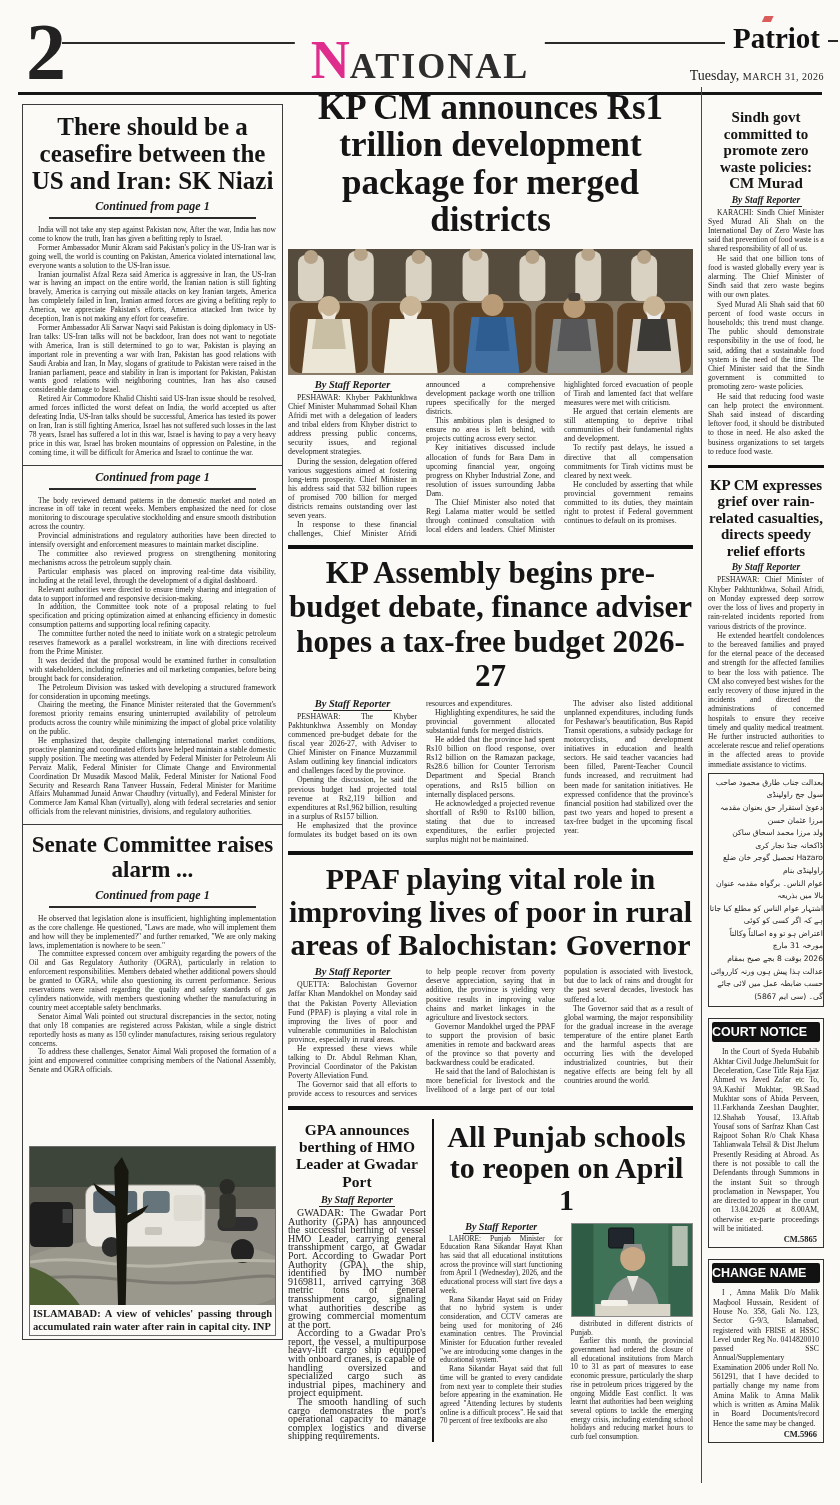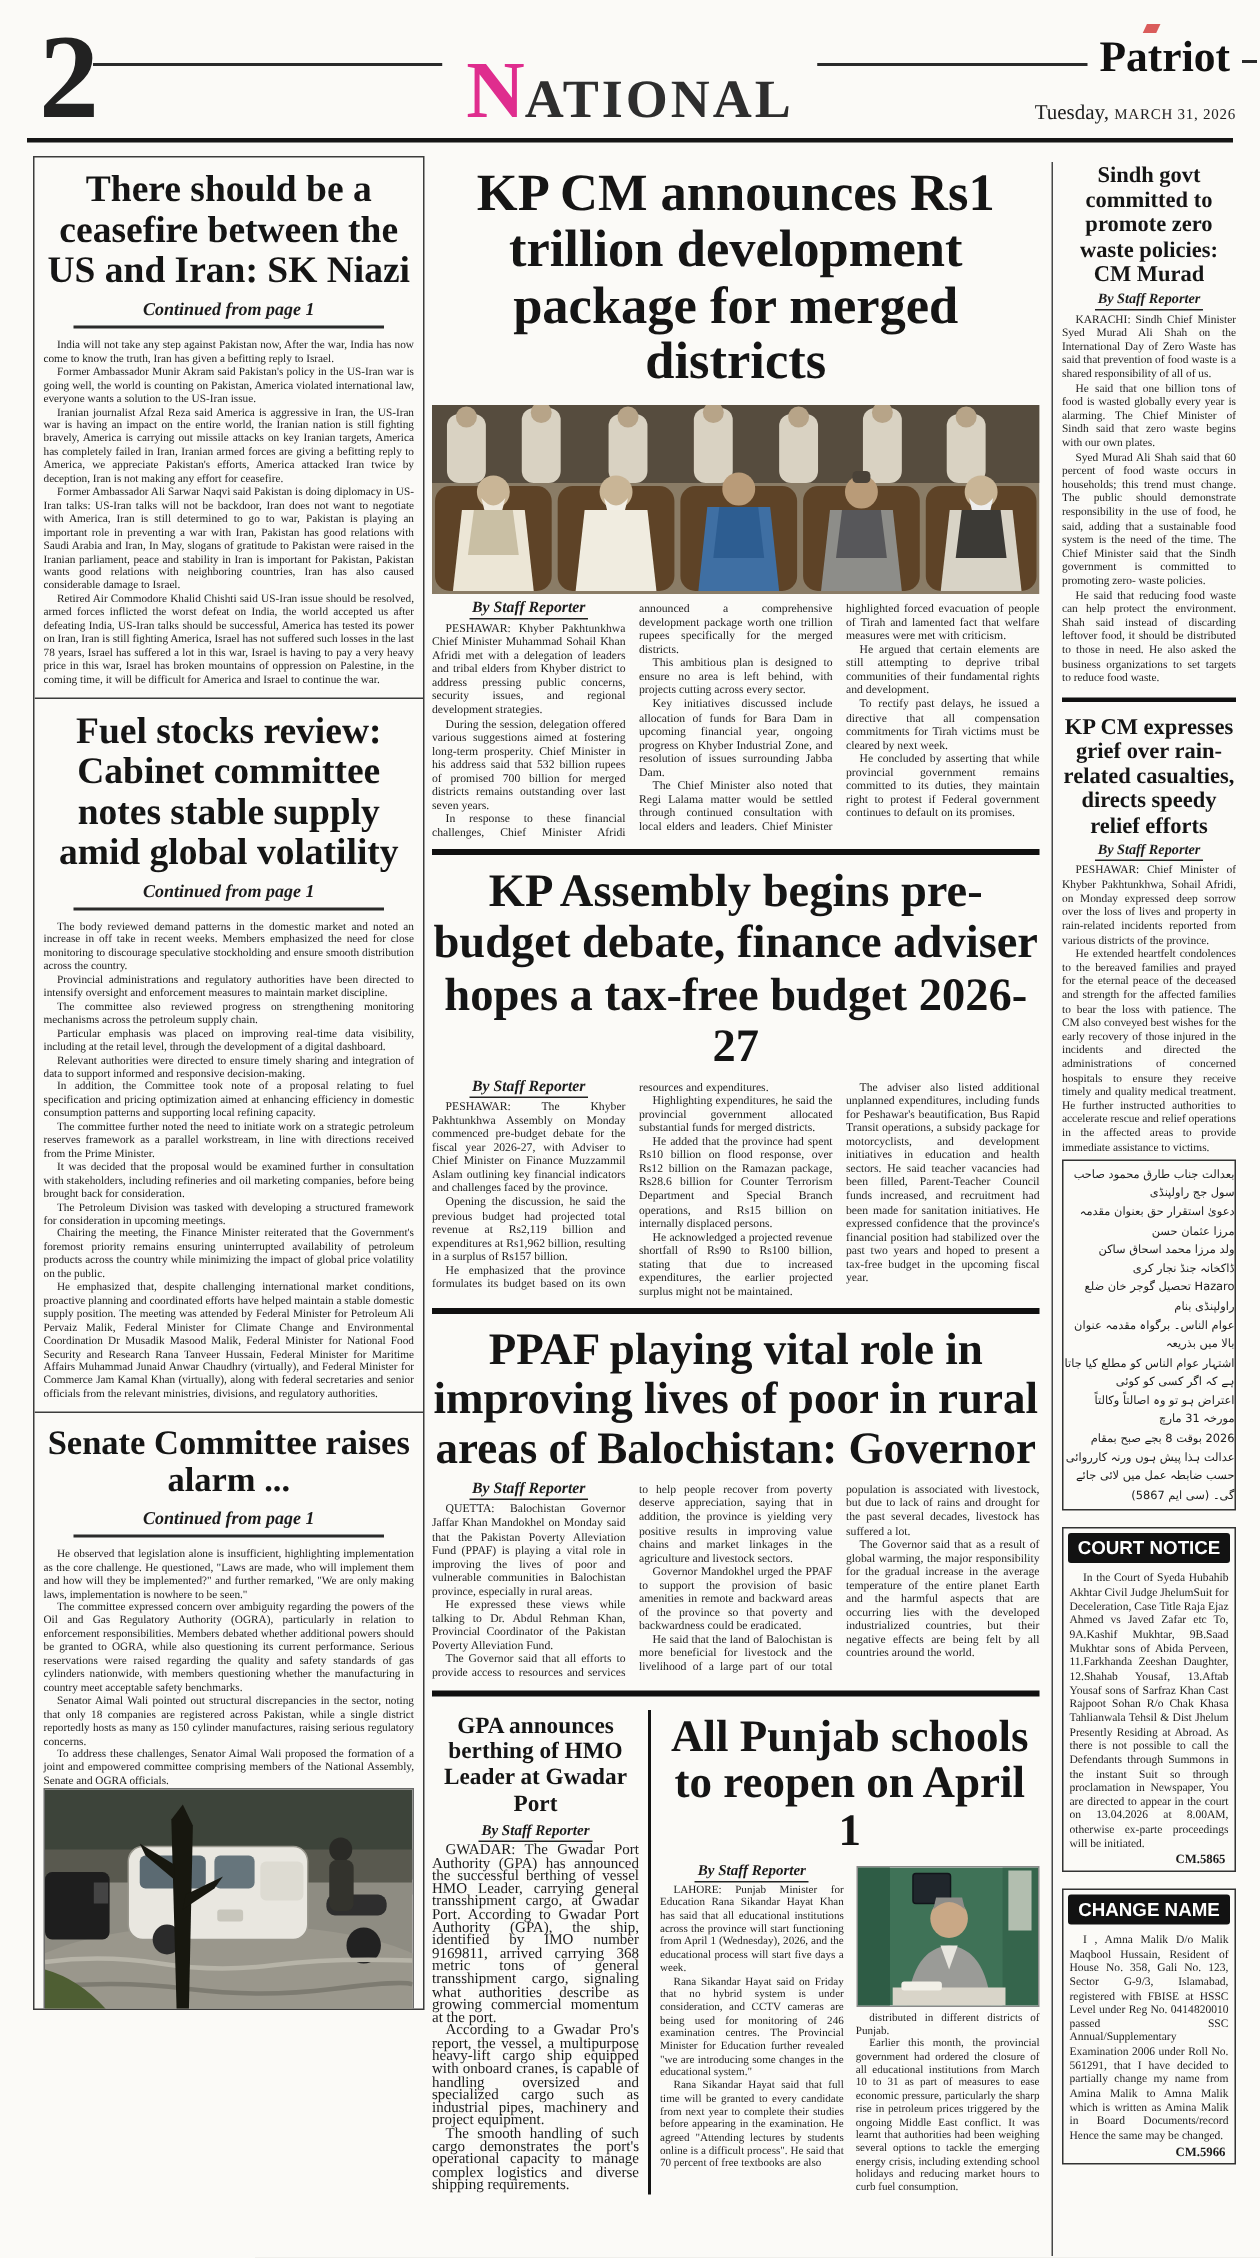--- a/index.html
+++ b/index.html
@@ -30,21 +30,21 @@
   
   #left{position:absolute;left:22px;top:104px;width:261px;height:1236px;border:1.5px solid #3c3c3c;
         box-sizing:border-box;padding:2px 6px 3px;display:flex;flex-direction:column;overflow:hidden;}
   .h-left{font-size:25px;line-height:1.08;margin:6px 2px 5px;}
   .body-left{font-size:7.5px;line-height:8.9px;}
   .left-divider{border-top:1.5px solid #3c3c3c;margin:7px -6px 2px;}
   .photo-box{margin-top:auto;border:1px solid #6b6b6b;flex-shrink:0;}
   .photo-box svg{display:block;width:100%;height:158px;}
   .photo-caption{font-weight:bold;font-size:10.5px;line-height:1.18;padding:3px 3px 2px;text-align:justify;}
   
-  #mid{position:absolute;left:288px;top:108px;width:414px;height:1396px;box-sizing:border-box;
+  #mid{position:absolute;left:288px;top:87px;width:414px;height:1396px;box-sizing:border-box;
         padding:0 8px 0 0;border-right:1.5px solid #474747;overflow:hidden;}
   .h-kpcm{font-size:35px;line-height:1.07;margin:2px 0 10px;}
   .mid-photo svg{display:block;width:100%;height:126px;}
   .cols3{column-count:3;column-gap:9px;font-size:7.8px;line-height:9.1px;margin-top:5px;}
   .cols3 .byline{font-size:10.5px;margin:0 0 4px;}
   .thick-rule{height:4px;background:#101010;margin:7px 0;}
   .h-assembly{font-size:31px;line-height:1.1;margin:2px 0 6px;}
   .h-ppaf{font-size:30px;line-height:1.1;margin:2px 0 6px;}
   .bottom{display:flex;align-items:stretch;}
   .gpa{width:138px;flex-shrink:0;}
@@ -63,21 +63,21 @@
   #right{position:absolute;left:708px;top:104px;width:116px;height:1396px;overflow:hidden;}
   .h-right{font-size:15px;line-height:1.1;margin:5px 0 3px;}
   .byline-right{font-size:9.5px;margin:1px 0 3px;}
   .body-right{font-size:7.6px;line-height:9.2px;}
   .right-rule{height:3px;background:#101010;margin:9px 0;}
   .urdu-box{border:1.5px solid #333;padding:3px 0;direction:rtl;text-align:right;
         font-family:"DejaVu Sans",sans-serif;font-size:7.6px;line-height:12.6px;margin-top:4px;}
   .urdu-box p{margin:0;text-indent:0;}
   .notice-box{border:1.5px solid #333;margin-top:11px;padding-bottom:3px;}
   .notice-header{background:#121212;color:#fff;font-family:"Liberation Sans",sans-serif;
-        font-weight:bold;font-size:12.5px;text-align:center;padding:3px 0;margin:3px 3px 5px;border-radius:2px;}
+        font-weight:bold;font-size:12.5px;padding:3px 0;margin:3px 3px 5px;border-radius:2px;}
   .notice-body{padding:0 4px;font-size:7.7px;line-height:9.3px;text-align:justify;}
   .notice-body p{margin:0;text-indent:9px;}
   .notice-ref{text-align:right;font-weight:bold;font-size:8.5px;padding:1px 6px 0;}
 </style>
 </head>
 <body>
 
 <div class="page">
 
   <div class="pagenum">2</div>
@@ -102,21 +102,20 @@
           <p>Former Ambassador Munir Akram said Pakistan's policy in the US-Iran war is going well, the world is counting on Pakistan, America violated international law, everyone wants a solution to the US-Iran issue.</p>
           <p>Iranian journalist Afzal Reza said America is aggressive in Iran, the US-Iran war is having an impact on the entire world, the Iranian nation is still fighting bravely, America is carrying out missile attacks on key Iranian targets, America has completely failed in Iran, Iranian armed forces are giving a befitting reply to America, we appreciate Pakistan's efforts, America attacked Iran twice by deception, Iran is not making any effort for ceasefire.</p>
           <p>Former Ambassador Ali Sarwar Naqvi said Pakistan is doing diplomacy in US-Iran talks: US-Iran talks will not be backdoor, Iran does not want to negotiate with America, Iran is still determined to go to war, Pakistan is playing an important role in preventing a war with Iran, Pakistan has good relations with Saudi Arabia and Iran, In May, slogans of gratitude to Pakistan were raised in the Iranian parliament, peace and stability in Iran is important for Pakistan, Pakistan wants good relations with neighboring countries, Iran has also caused considerable damage to Israel.</p>
           <p>Retired Air Commodore Khalid Chishti said US-Iran issue should be resolved, armed forces inflicted the worst defeat on India, the world accepted us after defeating India, US-Iran talks should be successful, America has tested its power on Iran, Iran is still fighting America, Israel has not suffered such losses in the last 78 years, Israel has suffered a lot in this war, Israel is having to pay a very heavy price in this war, Israel has broken mountains of oppression on Palestine, in the coming time, it will be difficult for America and Israel to continue the war.</p>
         </div>
     </div>
 
     <div class="left-divider"></div>
 
     <div>
-      <div class="headline h-left">Fuel stocks review: Cabinet committee notes stable supply amid global volatility</div>
       <div class="continued">Continued from page 1</div>
       <div class="paras body-left">
           <p>The body reviewed demand patterns in the domestic market and noted an increase in off take in recent weeks. Members emphasized the need for close monitoring to discourage speculative stockholding and ensure smooth distribution across the country.</p>
           <p>Provincial administrations and regulatory authorities have been directed to intensify oversight and enforcement measures to maintain market discipline.</p>
           <p>The committee also reviewed progress on strengthening monitoring mechanisms across the petroleum supply chain.</p>
           <p>Particular emphasis was placed on improving real-time data visibility, including at the retail level, through the development of a digital dashboard.</p>
           <p>Relevant authorities were directed to ensure timely sharing and integration of data to support informed and responsive decision-making.</p>
           <p>In addition, the Committee took note of a proposal relating to fuel specification and pricing optimization aimed at enhancing efficiency in domestic consumption patterns and supporting local refining capacity.</p>
           <p>The committee further noted the need to initiate work on a strategic petroleum reserves framework as a parallel workstream, in line with directions received from the Prime Minister.</p>
           <p>It was decided that the proposal would be examined further in consultation with stakeholders, including refineries and oil marketing companies, before being brought back for consideration.</p>

